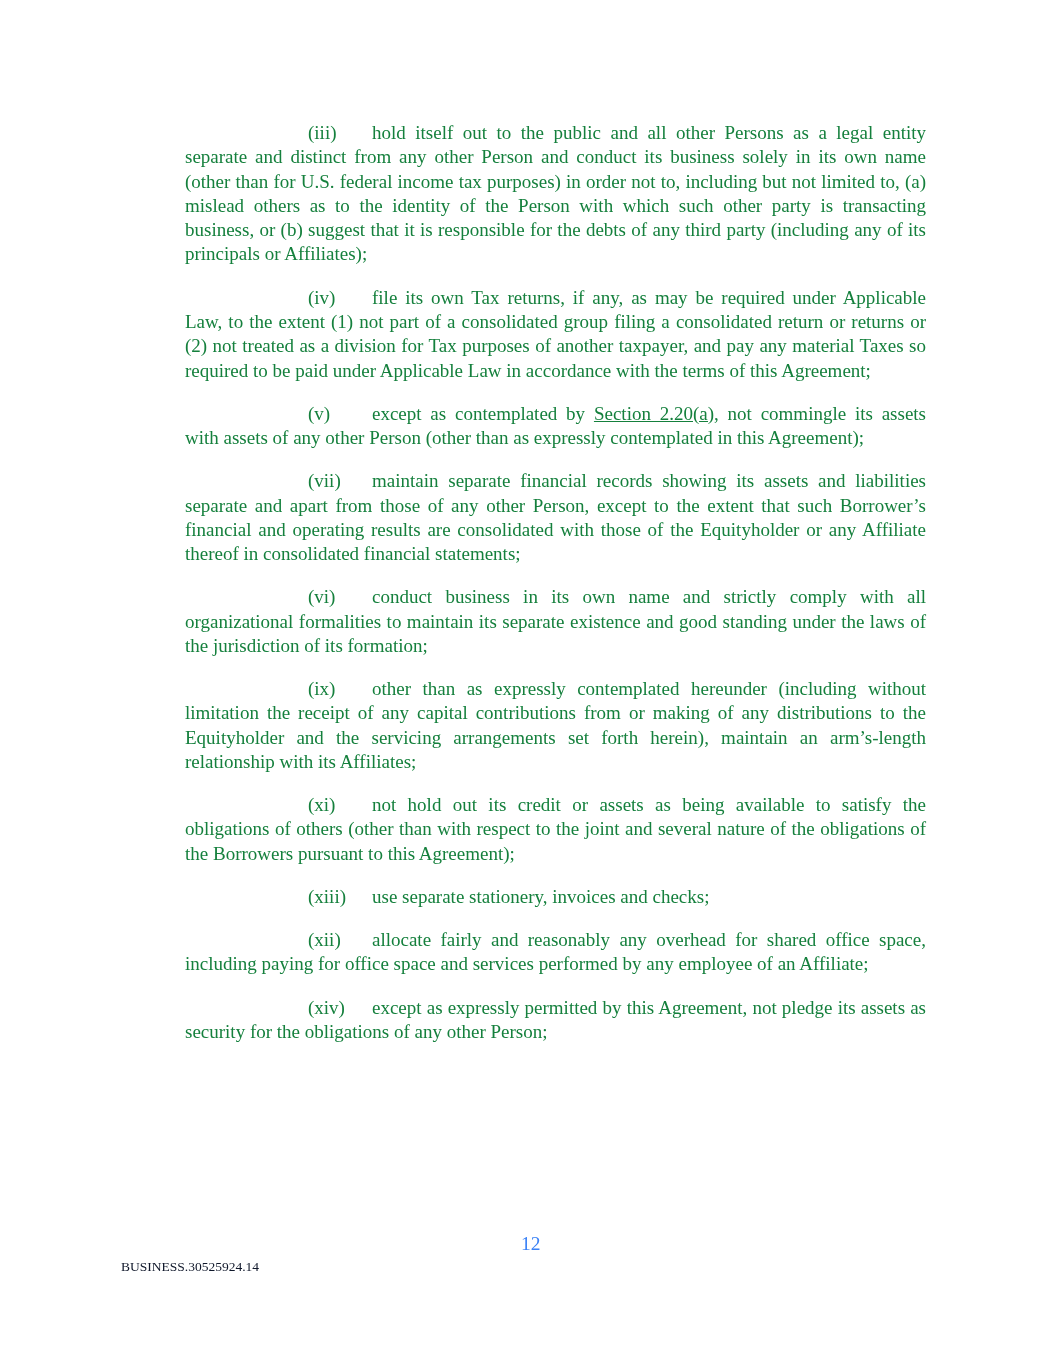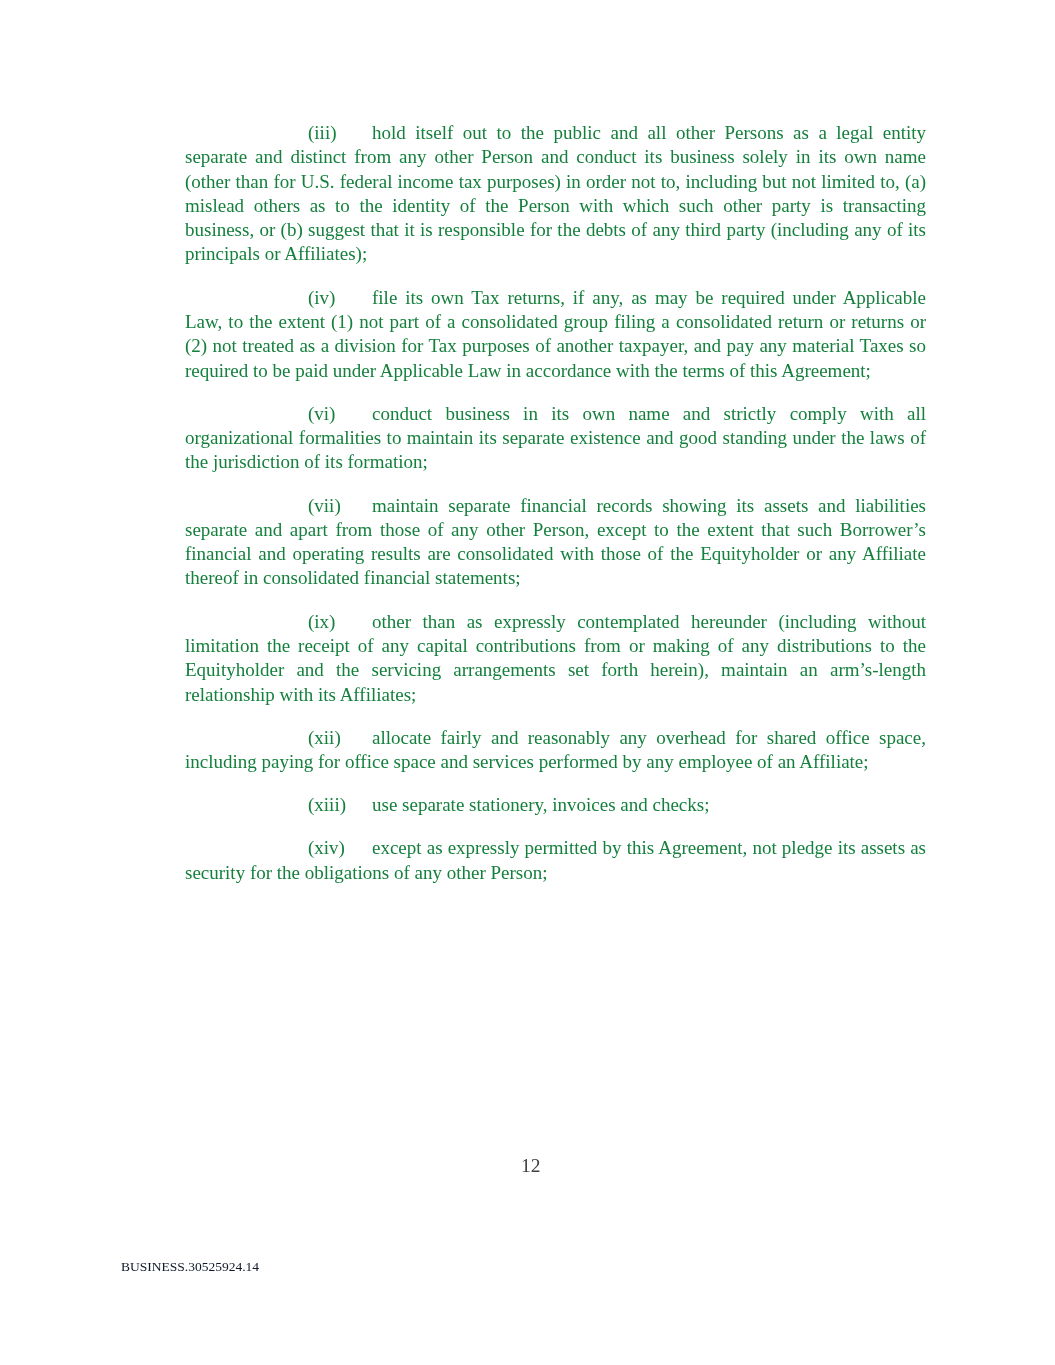--- a/index.html
+++ b/index.html
@@ -32,57 +32,59 @@
   .num {
     display: inline-block;
     width: 64px;
     text-indent: 0;
   }
   .section-ref {
     text-decoration: underline;
   }
   .page-number {
     position: absolute;
-    left: 521px; top: 1156px;
+    left: 521px; top: 1234px;
     font-size: 19.5px;
     line-height: 1;
-    color: #404040;
+    color: #3b82f6;
   }
   .doc-footer {
     position: absolute;
     left: 121px; top: 1260px;
     font-size: 13.5px;
     line-height: 1;
     color: #0f172a;
   }
 </style>
 </head>
 <body>
 
 <div class="page">
 
   <div class="page-content">
 
     <p class="clause"><span class="num">(iii)</span><span>hold itself out to the public and all other Persons as a legal entity separate and distinct from any other Person and conduct its business solely in its own name (other than for U.S. federal income tax purposes) in order not to, including but not limited to, (a) mislead others as to the identity of the Person with which such other party is transacting business, or (b) suggest that it is responsible for the debts of any third party (including any of its principals or Affiliates);</span></p>
 
     <p class="clause"><span class="num">(iv)</span><span>file its own Tax returns, if any, as may be required under Applicable Law, to the extent (1) not part of a consolidated group filing a consolidated return or returns or (2) not treated as a division for Tax purposes of another taxpayer, and pay any material Taxes so required to be paid under Applicable Law in accordance with the terms of this Agreement;</span></p>
 
+    <p class="clause"><span class="num">(v)</span><span>except as contemplated by </span><span class="section-ref">Section 2.20(a)</span><span>, not commingle its assets with assets of any other Person (other than as expressly contemplated in this Agreement);</span></p>
+
+    <p class="clause"><span class="num">(vii)</span><span>maintain separate financial records showing its assets and liabilities separate and apart from those of any other Person, except to the extent that such Borrower’s financial and operating results are consolidated with those of the Equityholder or any Affiliate thereof in consolidated financial statements;</span></p>
 
     <p class="clause"><span class="num">(vi)</span><span>conduct business in its own name and strictly comply with all organizational formalities to maintain its separate existence and good standing under the laws of the jurisdiction of its formation;</span></p>
-
-    <p class="clause"><span class="num">(vii)</span><span>maintain separate financial records showing its assets and liabilities separate and apart from those of any other Person, except to the extent that such Borrower’s financial and operating results are consolidated with those of the Equityholder or any Affiliate thereof in consolidated financial statements;</span></p>
 
 
     <p class="clause"><span class="num">(ix)</span><span>other than as expressly contemplated hereunder (including without limitation the receipt of any capital contributions from or making of any distributions to the Equityholder and the servicing arrangements set forth herein), maintain an arm’s-length relationship with its Affiliates;</span></p>
 
 
+    <p class="clause"><span class="num">(xi)</span><span>not hold out its credit or assets as being available to satisfy the obligations of others (other than with respect to the joint and several nature of the obligations of the Borrowers pursuant to this Agreement);</span></p>
+
+    <p class="clause"><span class="num">(xiii)</span><span>use separate stationery, invoices and checks;</span></p>
 
     <p class="clause"><span class="num">(xii)</span><span>allocate fairly and reasonably any overhead for shared office space, including paying for office space and services performed by any employee of an Affiliate;</span></p>
-
-    <p class="clause"><span class="num">(xiii)</span><span>use separate stationery, invoices and checks;</span></p>
 
     <p class="clause"><span class="num">(xiv)</span><span>except as expressly permitted by this Agreement, not pledge its assets as security for the obligations of any other Person;</span></p>
 
   </div>
 
   <div class="page-number">12</div>
 
   <div class="doc-footer">BUSINESS.30525924.14</div>
 
 </div>

